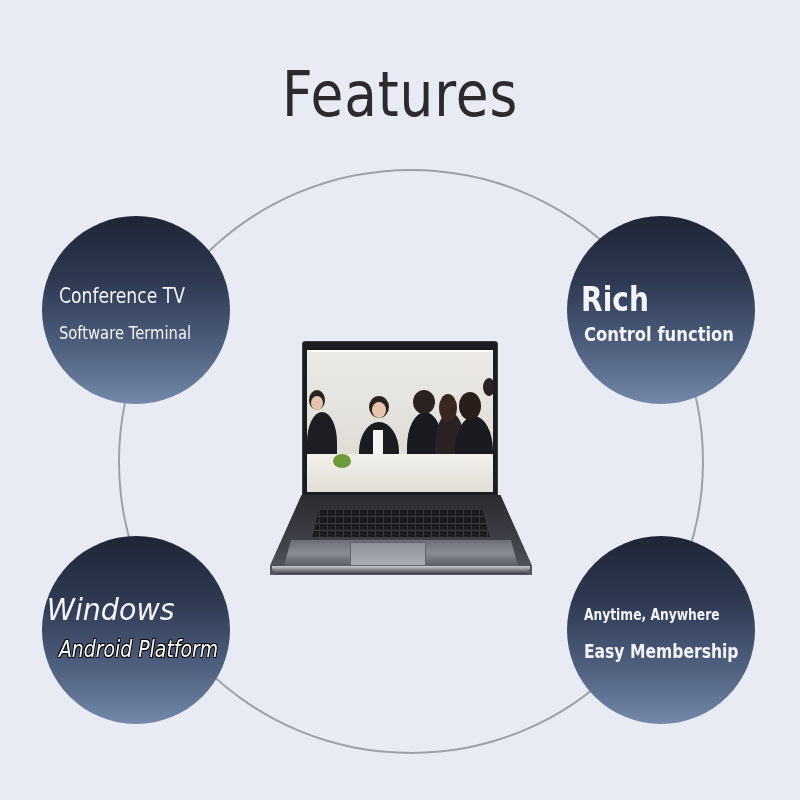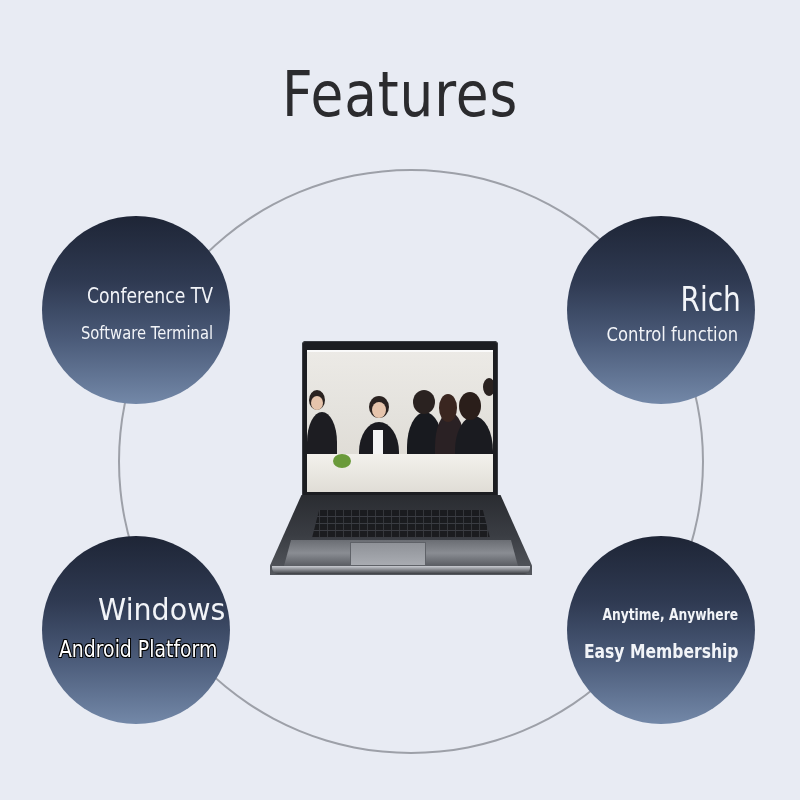--- a/index.html
+++ b/index.html
@@ -26,33 +26,33 @@
       border: 2px solid #9da0a8;
       border-radius: 50%;
       box-sizing: border-box;
     }
     .bubble {
       position: absolute;
       width: 188px; height: 188px;
       border-radius: 50%;
       background: linear-gradient(180deg, #1e2536 0%, #2f3a52 35%, #4a5a78 65%, #7388a8 100%);
       color: #f2f4f8;
-      text-align: right;
+      text-align: left;
       box-sizing: border-box;
       overflow: hidden;
     }
     .bubble .line {
       position: absolute; left: 0; width: 100%;
       font-family: "DejaVu Sans", sans-serif;
       white-space: nowrap;
       transform-origin: center;
     }
     .b-tl { left: 42px; top: 216px; }
-    .b-tr { left: 567px; top: 216px; }
-    .b-bl { left: 42px; top: 536px; }
+    .b-tr { left: 567px; top: 216px; font-weight: bold; }
+    .b-bl { left: 42px; top: 536px; font-style: italic; }
     .b-br { left: 567px; top: 536px; font-weight: bold; }
 
     .b-tl .l1 { top: 68px; font-size: 21px; transform: scaleX(0.82); }
     .b-tl .l2 { top: 106px; font-size: 18px; transform: scaleX(0.82); }
 
     .b-tr .l1 { top: 64px; font-size: 33px; transform: scaleX(0.85); }
     .b-tr .l2 { top: 106px; font-size: 20px; transform: scaleX(0.82); }
 
     .b-bl .l1 { top: 56px; font-size: 30px; transform: scaleX(0.95); }
     .b-bl .l2 {

